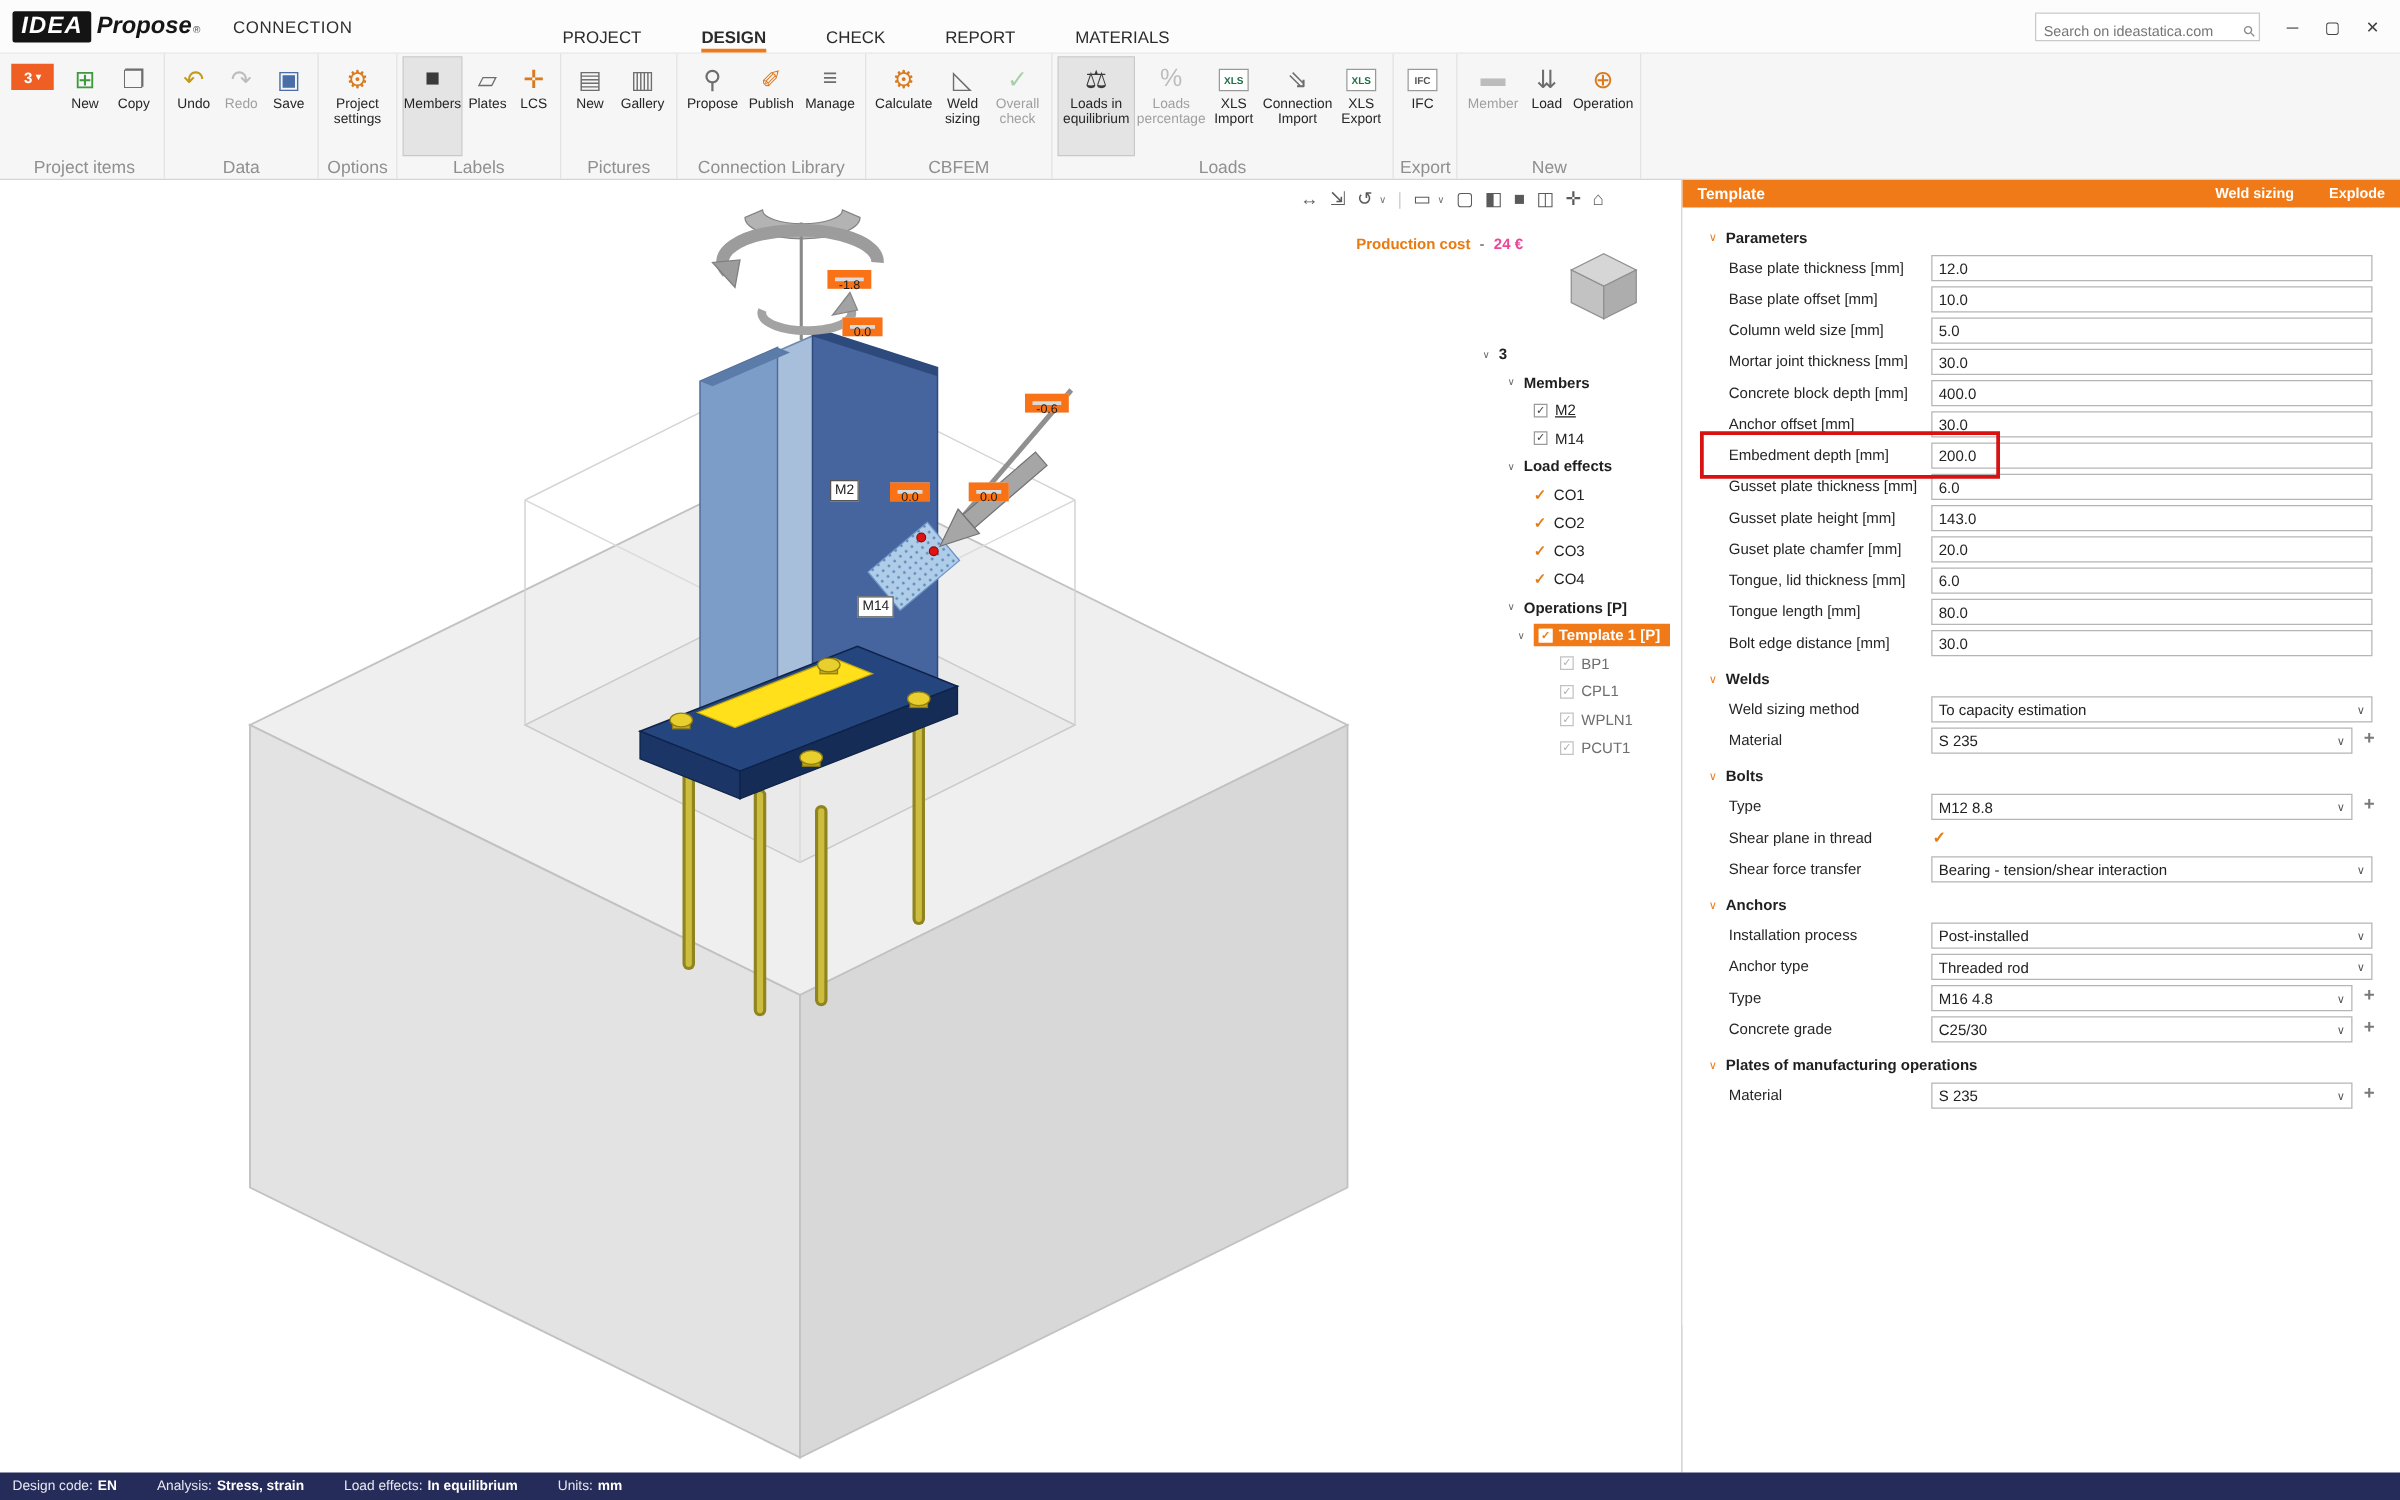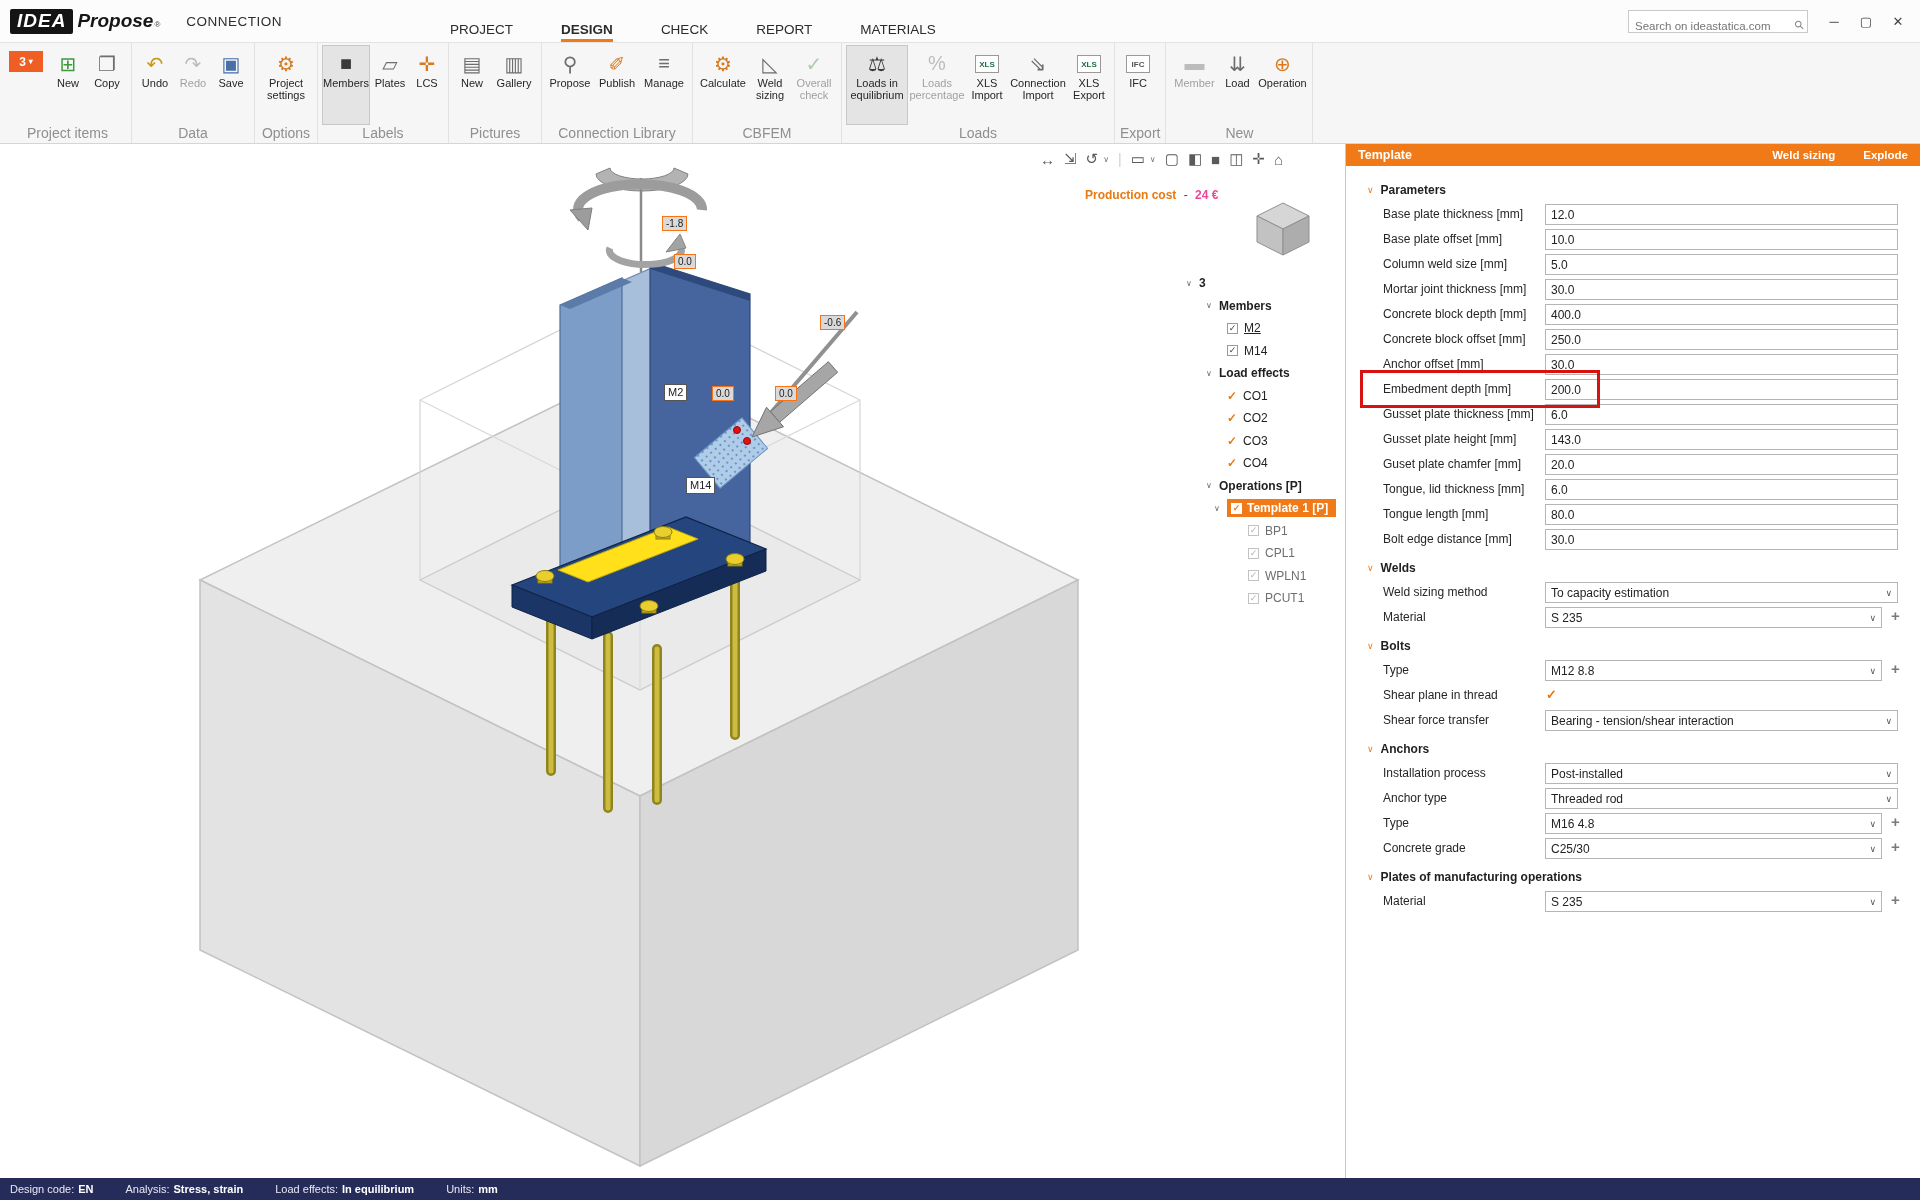--- a/index.html
+++ b/index.html
@@ -55,21 +55,21 @@
     border-right:1px solid #C9C9C9; }
   .scene { position:absolute; left:0; top:0; width:1346px; height:1034px; }
   .vp-toolbar { position:absolute; left:1040px; top:6px; display:flex; gap:9px; align-items:center; }
   .vt { font-size:15px; color:#5a5a5a; cursor:default; }
   .vt-chev { font-size:8px; color:#777; margin-left:-4px; }
   .vt-sep { color:#D0D0D0; font-size:14px; }
   .prod-cost { position:absolute; left:1085px; top:44px; font-size:12px; white-space:nowrap; }
   .pc-label { color:#E87A10; font-weight:bold; }
   .pc-dash { color:#444; margin:0 4px; }
   .pc-value { color:#ec4899; font-weight:bold; }
-  .vlabel { position:absolute; background:#DADADA; border:1px solid #f97316; color:#222;
+  .vlabel { position:absolute; background:#DADADA; border:6px solid #f97316; color:#222;
     font-size:10px; padding:0 3px; height:15px; line-height:13px; }
   .vlabel.name { background:#fff; border:1px solid #555; font-size:11px; height:17px; line-height:15px; }
   .viewcube { position:absolute; left:1250px; top:52px; }
 
   
   .tree { position:absolute; left:1170px; top:128px; width:176px; font-size:12px; }
   .trow { display:flex; align-items:center; height:22.5px; cursor:default; }
   .tchev { color:#6a6a6a; font-size:8px; width:13px; }
   .tbold { font-weight:bold; color:#1f1f1f; }
   .cb { width:11px; height:11px; border:1px solid #9a9a9a; background:#fff; display:inline-flex;
@@ -533,24 +533,20 @@
     </div>
     <div class="prow">
       <span class="plabel">Mortar joint thickness [mm]</span>
       <input class="pinput" value="30.0" style="">
     </div>
     <div class="prow">
       <span class="plabel">Concrete block depth [mm]</span>
       <input class="pinput" value="400.0" style="">
     </div>
     <div class="prow">
-      <span class="plabel">Concrete block offset [mm]</span>
-      <input class="pinput" value="250.0" style="">
-    </div>
-    <div class="prow">
       <span class="plabel">Anchor offset [mm]</span>
       <input class="pinput" value="30.0" style="">
     </div>
     <div class="prow">
       <div class="redbox"></div>
       <span class="plabel">Embedment depth [mm]</span>
       <input class="pinput" value="200.0" style="">
     </div>
     <div class="prow">
       <span class="plabel">Gusset plate thickness [mm]</span>

